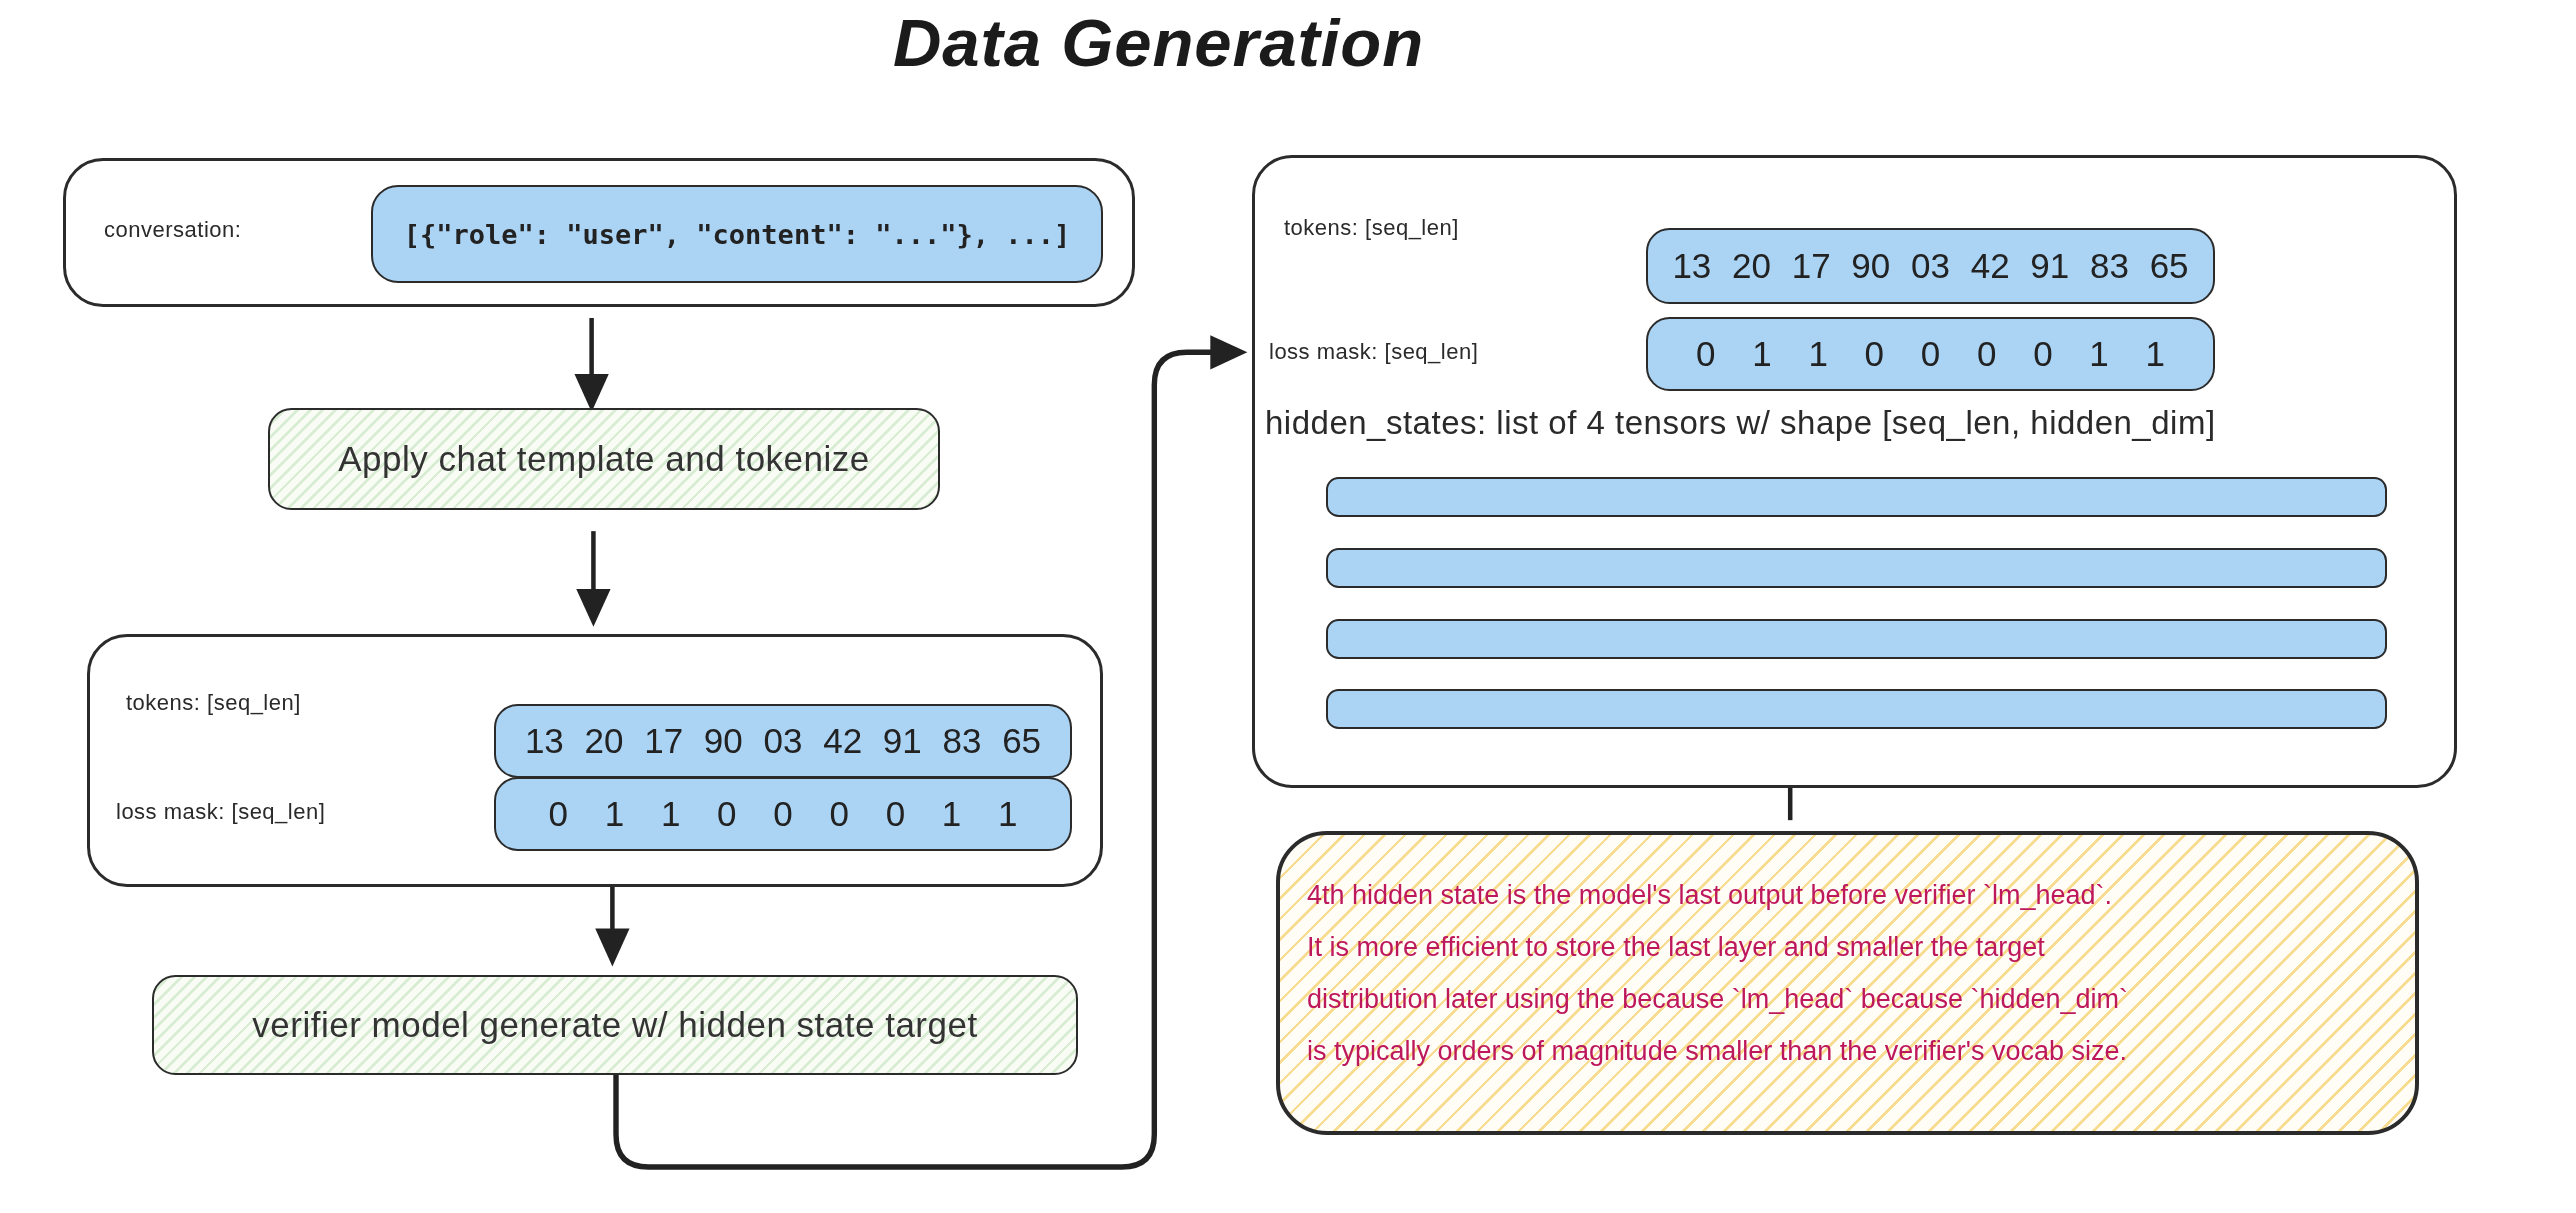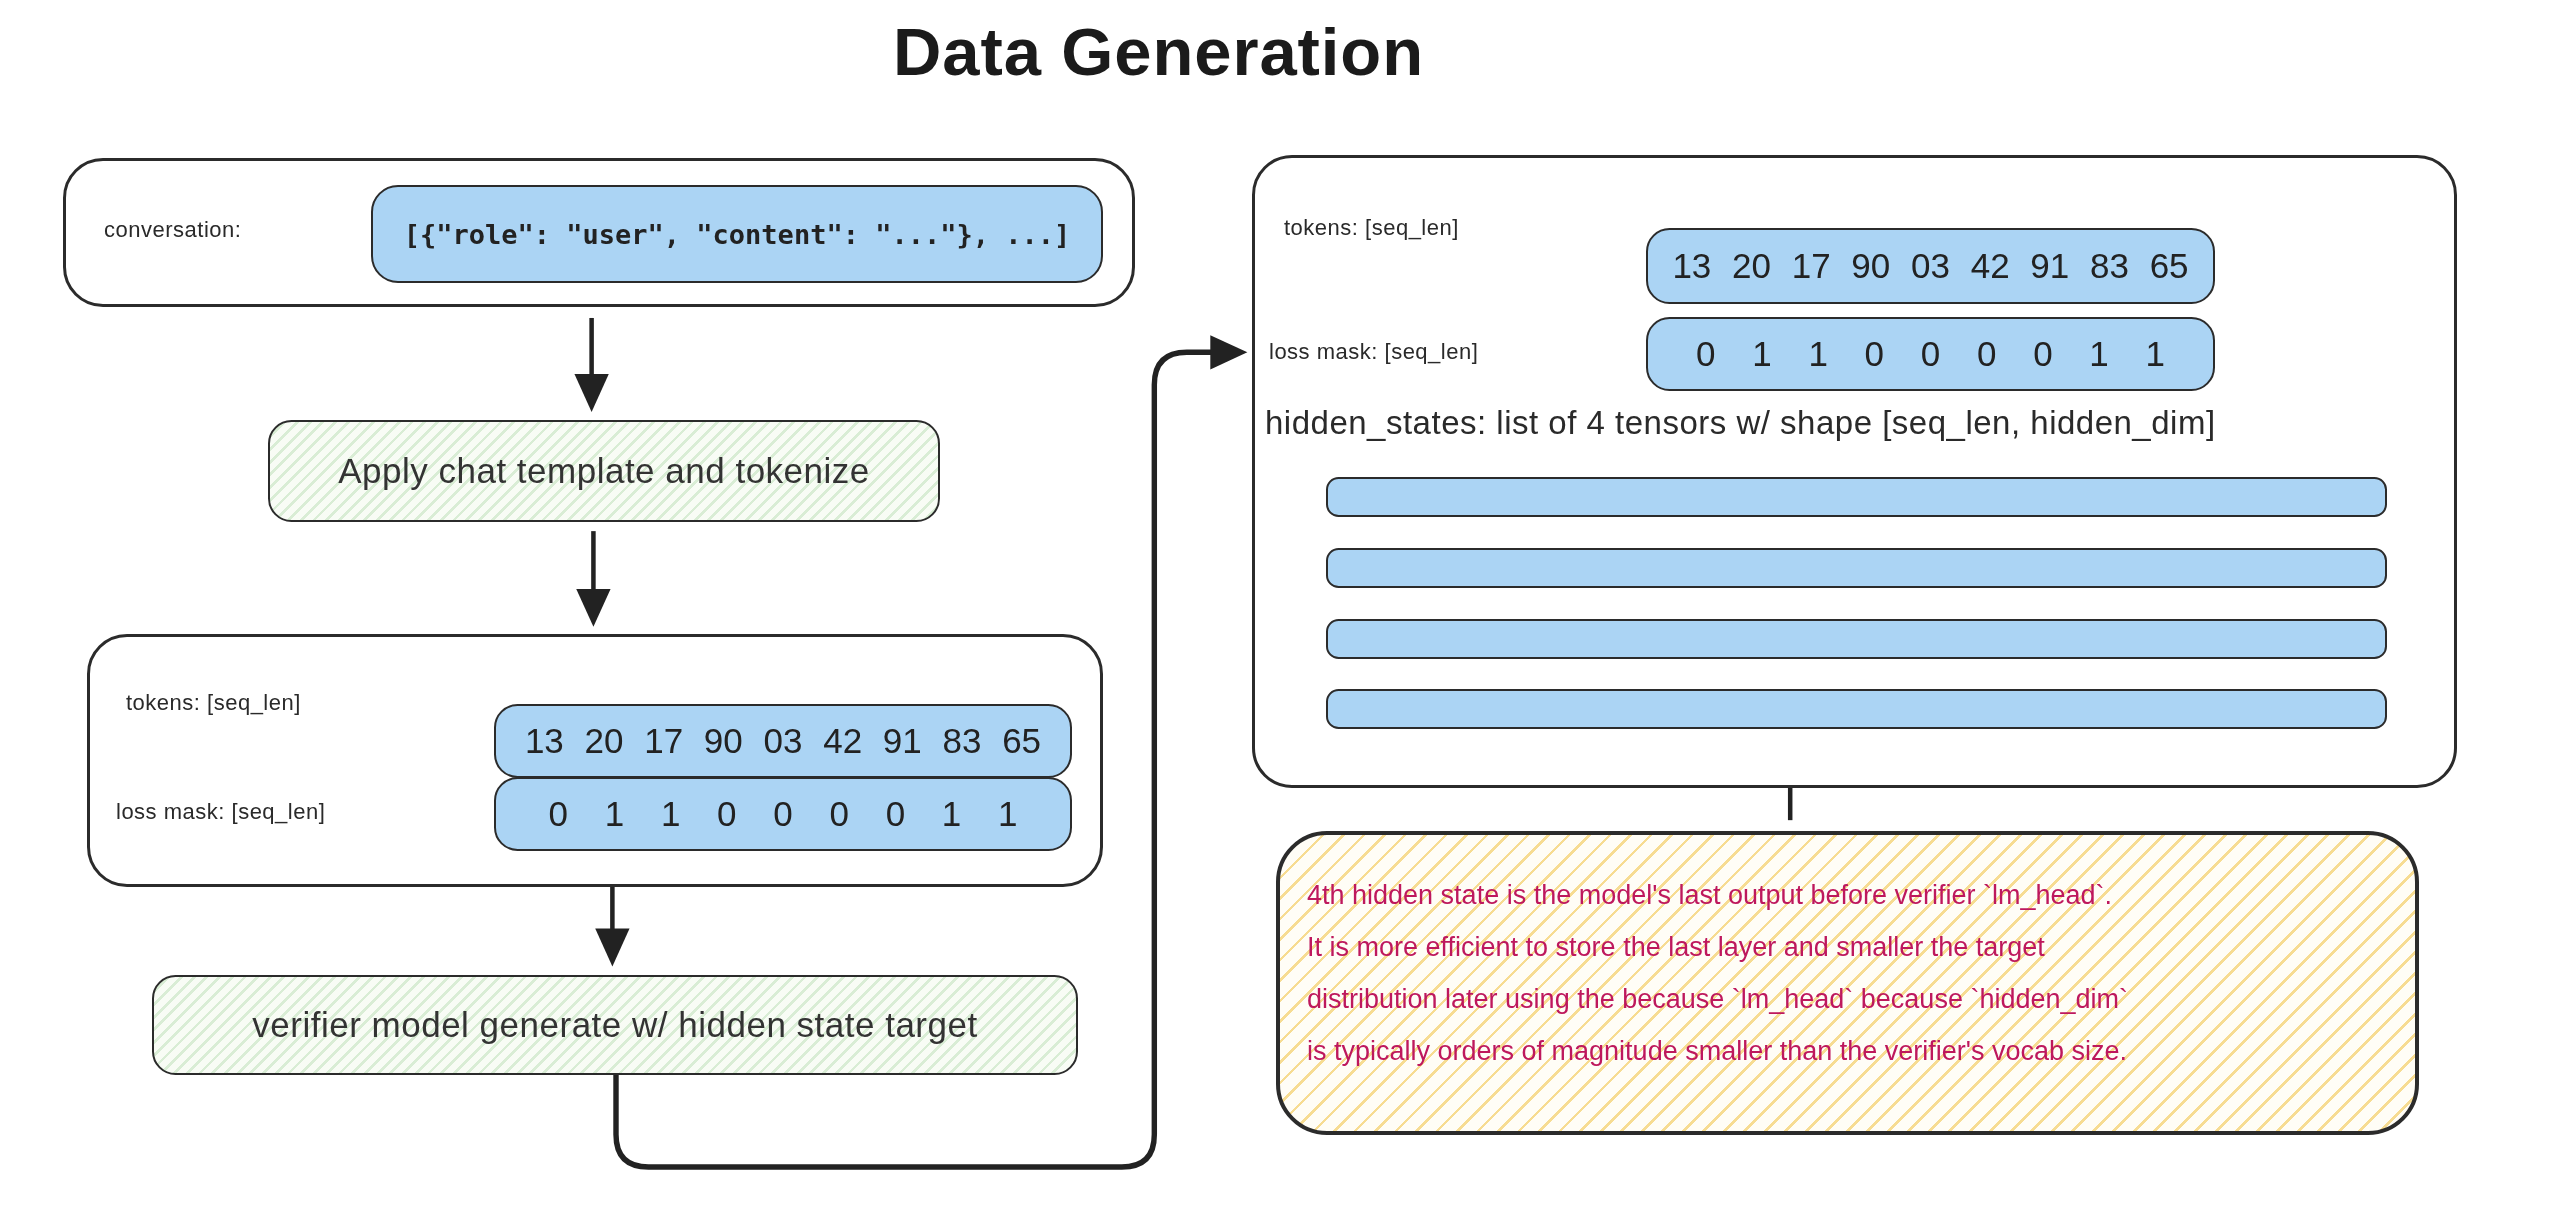--- a/index.html
+++ b/index.html
@@ -42,21 +42,21 @@
   }
   .note-text{position:absolute;left:1307px;top:869px;width:1079px;}
   .note-line{font-size:27px;color:#be185d;line-height:52px;white-space:nowrap;}
   svg.overlay{position:absolute;left:0;top:0;pointer-events:none;}
 </style>
 </head>
 <body>
 
 <div id="canvas">
 
-  <div class="abs title" style="left:707px;top:13px;width:903px;">Data Generation</div>
+  <div class="abs title" style="left:707px;top:4px;width:903px;font-style:italic;">Data Generation</div>
 
   <svg class="overlay" width="2576" height="1214" viewBox="0 0 2852 1344">
 
     <g>
       <line x1="655" y1="352" x2="655" y2="420" stroke="#222" stroke-width="5"></line>
       <polygon points="636,414 674,414 655,456" fill="#222"></polygon>
     </g>
 
     <g>
       <line x1="657" y1="588" x2="657" y2="658" stroke="#222" stroke-width="5"></line>
@@ -79,21 +79,21 @@
     <g>
       <line x1="1982" y1="908" x2="1982" y2="854" stroke="#222" stroke-width="5"></line>
       <polygon points="1982,814 1961,855 2003,855" fill="#ffffff" stroke="#222" stroke-width="5"></polygon>
     </g>
   </svg>
 
   <div class="abs outline-box" style="left:63px;top:158px;width:1066px;height:143px;"></div>
   <div class="abs label" style="left:104px;top:206px;height:47px;">conversation:</div>
   <div class="abs pill code mono" style="left:371px;top:185px;width:728px;height:94px;">[{"role": "user", "content": "..."}, ...]</div>
 
-  <div class="abs green-box" style="left:268px;top:420px;width:668px;height:98px;">Apply chat template and tokenize</div>
+  <div class="abs green-box" style="left:268px;top:408px;width:668px;height:98px;">Apply chat template and tokenize</div>
 
   <div class="abs outline-box" style="left:87px;top:634px;width:1010px;height:247px;"></div>
   <div class="abs label" style="left:126px;top:668px;height:70px;">tokens: [seq_len]</div>
   <div class="abs pill tokens" style="left:494px;top:668px;width:574px;height:70px;">13 20 17 90 03 42 91 83 65</div>
   <div class="abs label" style="left:116px;top:777px;height:70px;">loss mask: [seq_len]</div>
   <div class="abs pill mask" style="left:494px;top:777px;width:574px;height:70px;">0 1 1 0 0 0 0 1 1</div>
 
   <div class="abs green-box" style="left:152px;top:975px;width:922px;height:96px;">verifier model generate w/ hidden state target</div>
 
   <div class="abs outline-box" style="left:1252px;top:155px;width:1199px;height:627px;"></div>

